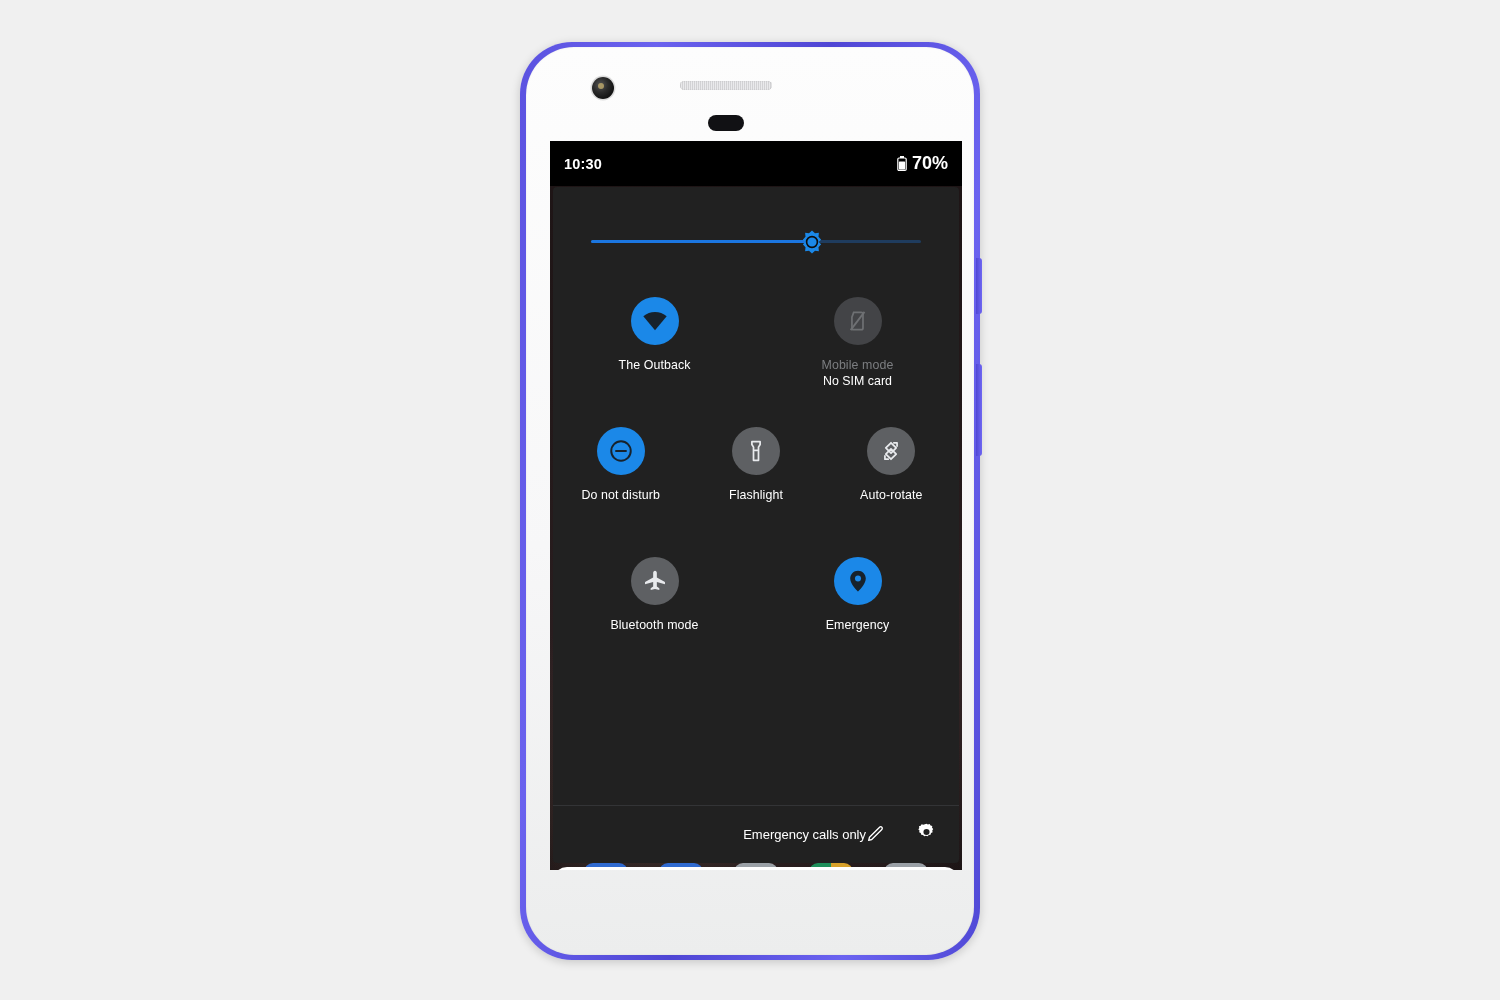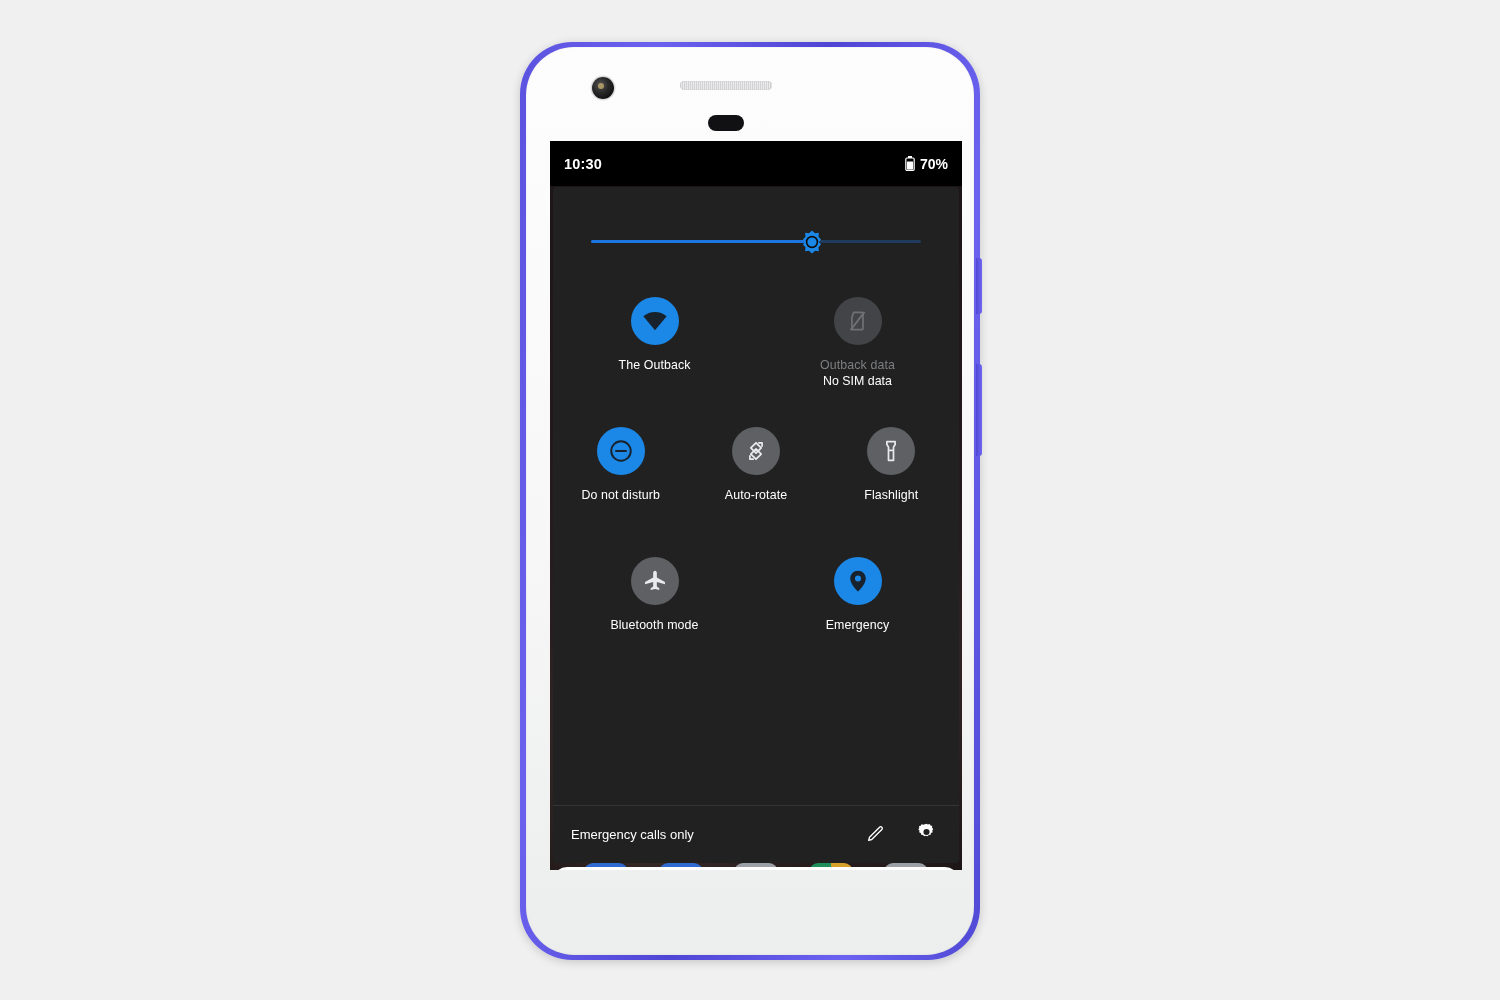--- a/index.html
+++ b/index.html
@@ -134,21 +134,21 @@
     font-weight: bold;
     letter-spacing: .2px;
   }
   .status-right {
     display: flex;
     align-items: center;
     gap: 5px;
   }
   .battery-pct {
     color: #fff;
-    font-size: 14px;
+    font-size: 18px;
     font-weight: bold;
   }
 
   
   .qs-panel {
     position: absolute;
     left: 3px; top: 46px;
     width: 406px;
     height: 676px;
     background: #212121;
@@ -236,20 +236,21 @@
     width: 406px; height: 58px;
     border-top: 1px solid #333436;
     display: flex;
     align-items: center;
     padding: 0 18px;
   }
   .footer-text {
     color: #ffffff;
     font-size: 13px;
     flex: 1;
+    text-align: right;
   }
   .footer-icons {
     display: flex;
     align-items: center;
     gap: 30px;
     padding-right: 4px;
   }
 
   
   .app-row {
@@ -397,59 +398,59 @@
               <div class="tile-label">The Outback</div>
             </div>
 
             <div class="tile">
               <div class="tile-circle dim">
                 <svg width="26" height="26" viewBox="0 0 24 24">
                   <path d="M8 4 H15 a1.6 1.6 0 0 1 1.6 1.6 V18.4 A1.6 1.6 0 0 1 15 20 H8 a1.6 1.6 0 0 1 -1.6 -1.6 V8.4 Z" fill="none" stroke="#6e7073" stroke-width="1.6"></path>
                   <line x1="5.2" y1="20.4" x2="18" y2="3.6" stroke="#6e7073" stroke-width="1.7"></line>
                 </svg>
               </div>
-              <div class="tile-label muted">Outback data</div>
-              <div class="tile-sub">No SIM data</div>
+              <div class="tile-label muted">Mobile mode</div>
+              <div class="tile-sub">No SIM card</div>
             </div>
 
 
           </div>
 
           <div class="tile-row">
 
             <div class="tile">
               <div class="tile-circle on">
                 <svg width="26" height="26" viewBox="0 0 24 24">
                   <circle cx="12" cy="12" r="9" fill="none" stroke="#17222c" stroke-width="1.8"></circle>
                   <line x1="7.4" y1="12" x2="16.6" y2="12" stroke="#17222c" stroke-width="1.8" stroke-linecap="round"></line>
                 </svg>
               </div>
               <div class="tile-label">Do not disturb</div>
+            </div>
+
+            <div class="tile">
+              <div class="tile-circle off">
+                <svg width="26" height="26" viewBox="0 0 24 24">
+                  <path d="M8.2 3.4 h7.6 v2.6 l-1.5 2.4 v12.2 h-4.6 V8.4 L8.2 6 Z" fill="none" stroke="#e8eaed" stroke-width="1.6" stroke-linejoin="round"></path>
+                  <line x1="10.6" y1="11.4" x2="13.4" y2="11.4" stroke="#e8eaed" stroke-width="1.5" stroke-linecap="round"></line>
+                </svg>
+              </div>
+              <div class="tile-label">Flashlight</div>
             </div>
 
             <div class="tile">
               <div class="tile-circle off">
                 <svg width="26" height="26" viewBox="0 0 24 24">
                   <path d="M12 4.4 L16.8 9.2 L12 14 L7.2 9.2 Z" fill="none" stroke="#e8eaed" stroke-width="1.6" stroke-linejoin="round"></path>
                   <path d="M12 10 L16.8 14.8 L12 19.6 L7.2 14.8 Z" fill="none" stroke="#e8eaed" stroke-width="1.6" stroke-linejoin="round"></path>
                   <path d="M14.6 4.4 L17.6 4.4 L17.6 7.4" fill="none" stroke="#e8eaed" stroke-width="1.6" stroke-linecap="round" stroke-linejoin="round"></path>
                   <path d="M9.4 19.6 L6.4 19.6 L6.4 16.6" fill="none" stroke="#e8eaed" stroke-width="1.6" stroke-linecap="round" stroke-linejoin="round"></path>
                 </svg>
               </div>
               <div class="tile-label">Auto-rotate</div>
-            </div>
-
-            <div class="tile">
-              <div class="tile-circle off">
-                <svg width="26" height="26" viewBox="0 0 24 24">
-                  <path d="M8.2 3.4 h7.6 v2.6 l-1.5 2.4 v12.2 h-4.6 V8.4 L8.2 6 Z" fill="none" stroke="#e8eaed" stroke-width="1.6" stroke-linejoin="round"></path>
-                  <line x1="10.6" y1="11.4" x2="13.4" y2="11.4" stroke="#e8eaed" stroke-width="1.5" stroke-linecap="round"></line>
-                </svg>
-              </div>
-              <div class="tile-label">Flashlight</div>
             </div>
 
           </div>
 
           <div class="tile-row">
 
 
             <div class="tile">
               <div class="tile-circle off">
                 <svg width="26" height="26" viewBox="0 0 24 24">

